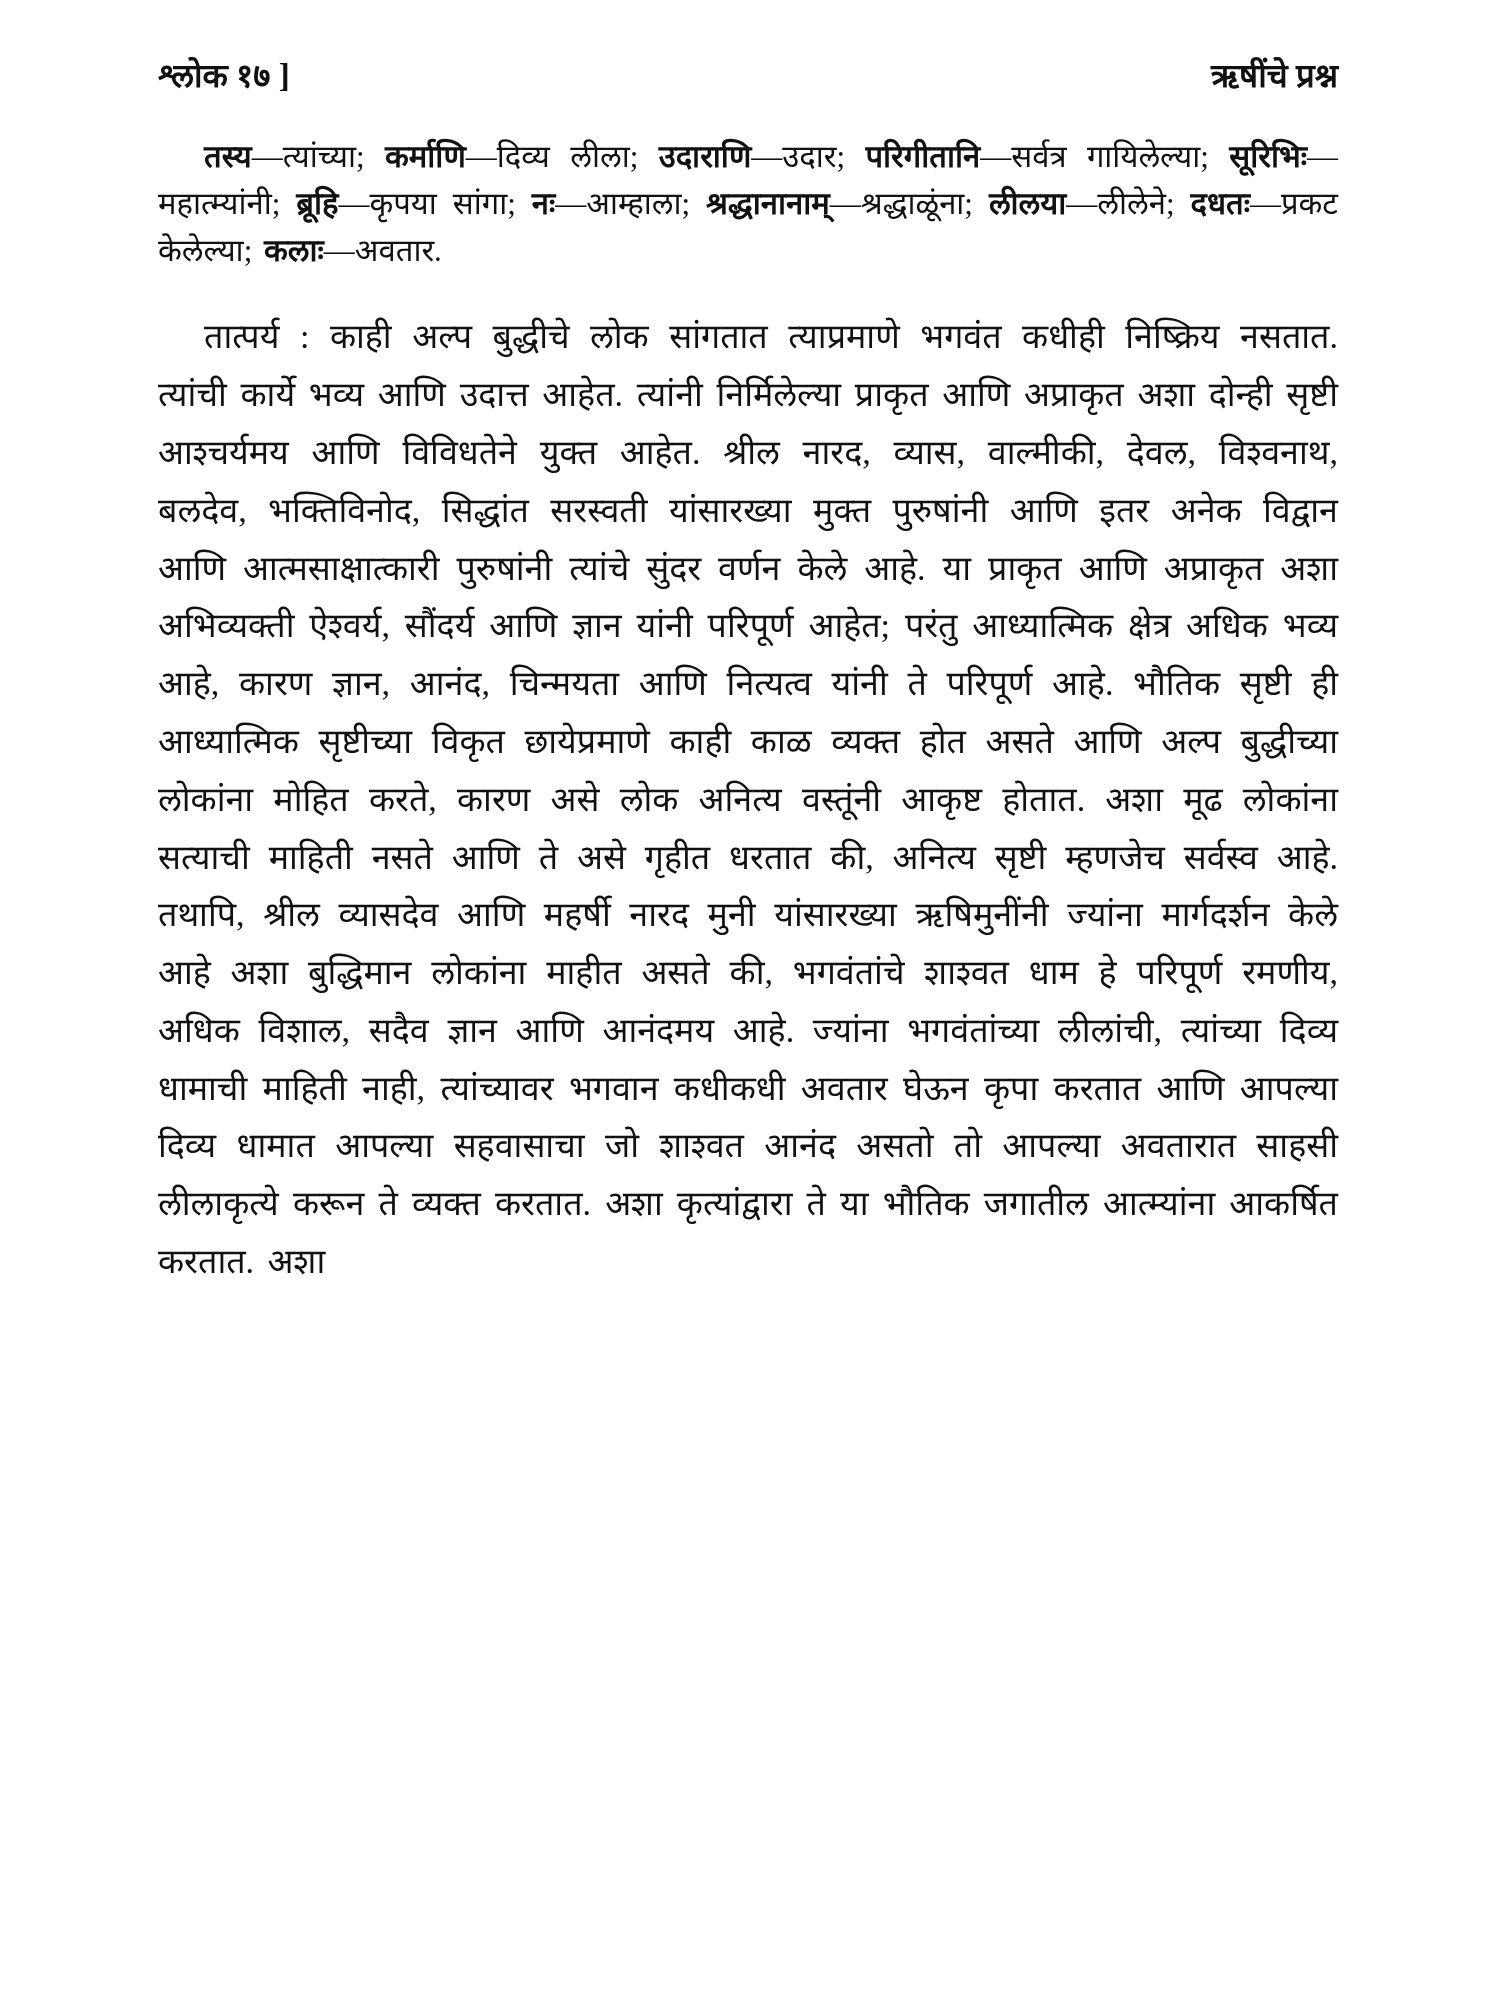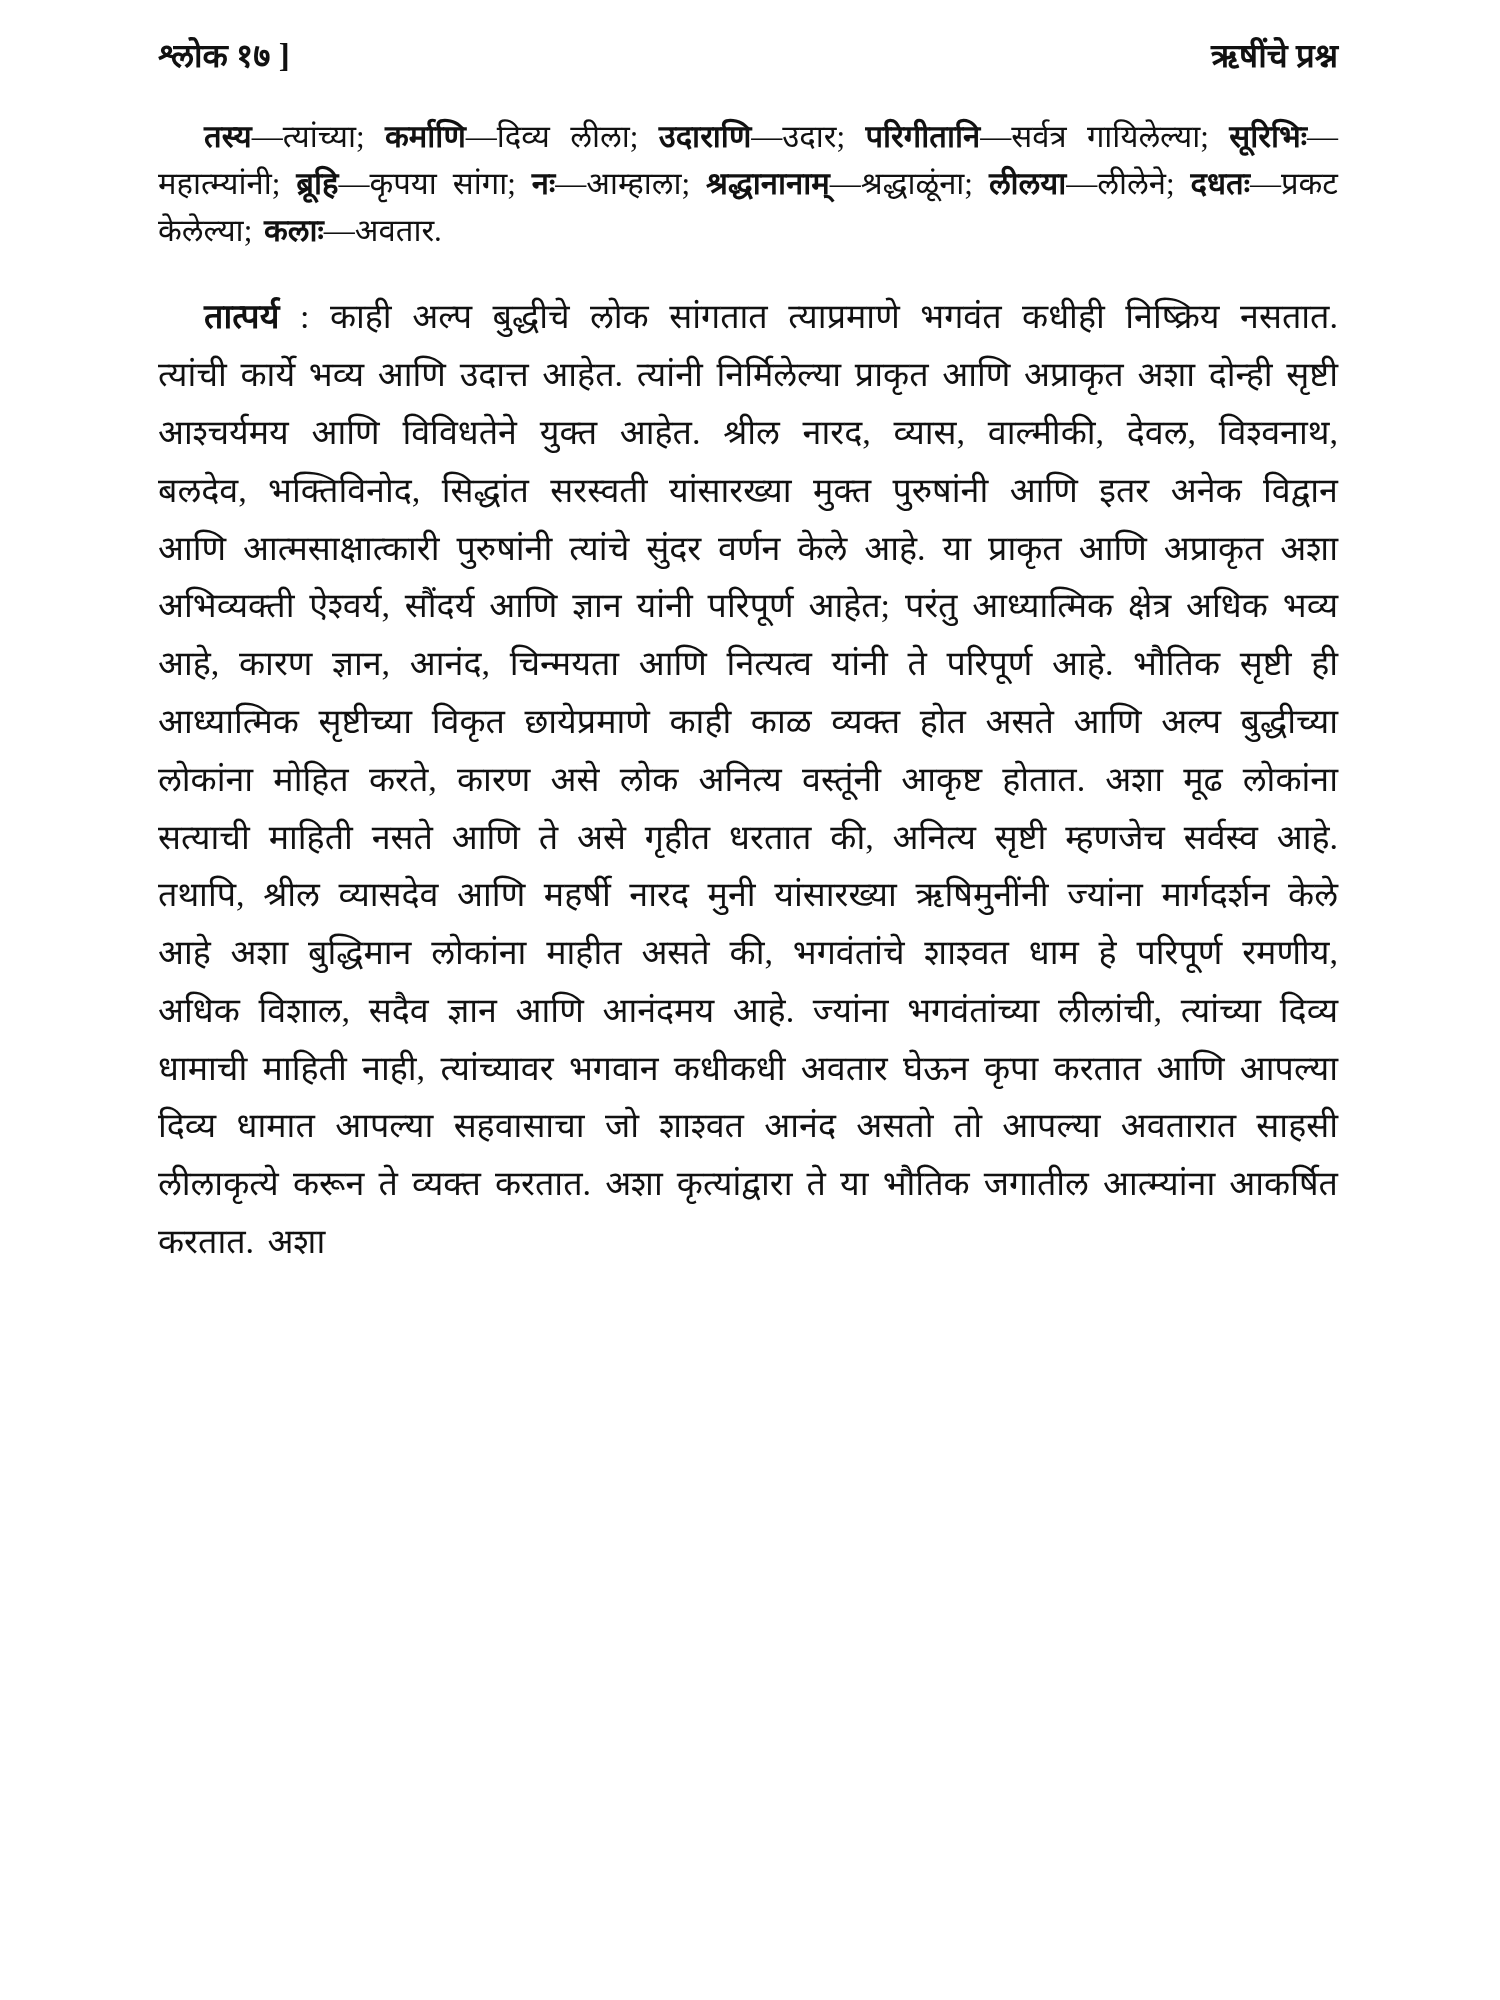--- a/index.html
+++ b/index.html
@@ -9,21 +9,21 @@
   }
   .page {
     position: relative;
     width: 1500px;
     height: 2000px;
     margin: 0 auto;
     background: #ffffff;
     color: #111111;
     font-family: "Liberation Serif", "DejaVu Serif", serif;
     box-sizing: border-box;
-    padding: 32px 162px 40px 158px;
+    padding: 52px 162px 40px 158px;
     overflow: hidden;
   }
   .page-header {
     display: flex;
     align-items: baseline;
     font-weight: bold;
     font-size: 33px;
     margin-bottom: 36px;
   }
   .header-left  { flex: 1; text-align: left; }
@@ -48,21 +48,21 @@
     margin: 24px 0 0 0;
   }
   .purport {
     font-size: 34px;
     line-height: 1.7;
     text-align: justify;
     text-indent: 46px;
     word-spacing: 5px;
     margin: 34px 0 0 0;
   }
-  .purport .purport-label { font-weight: bold; }
+  .purport .purport-label { font-weight: normal; }
 </style>
 </head>
 <body>
 
 <div class="page">
 
   <div class="page-header">
     <span class="header-left">श्लोक १७ ]</span>
     <span class="header-center">ऋषींचे प्रश्न</span>
   </div>

